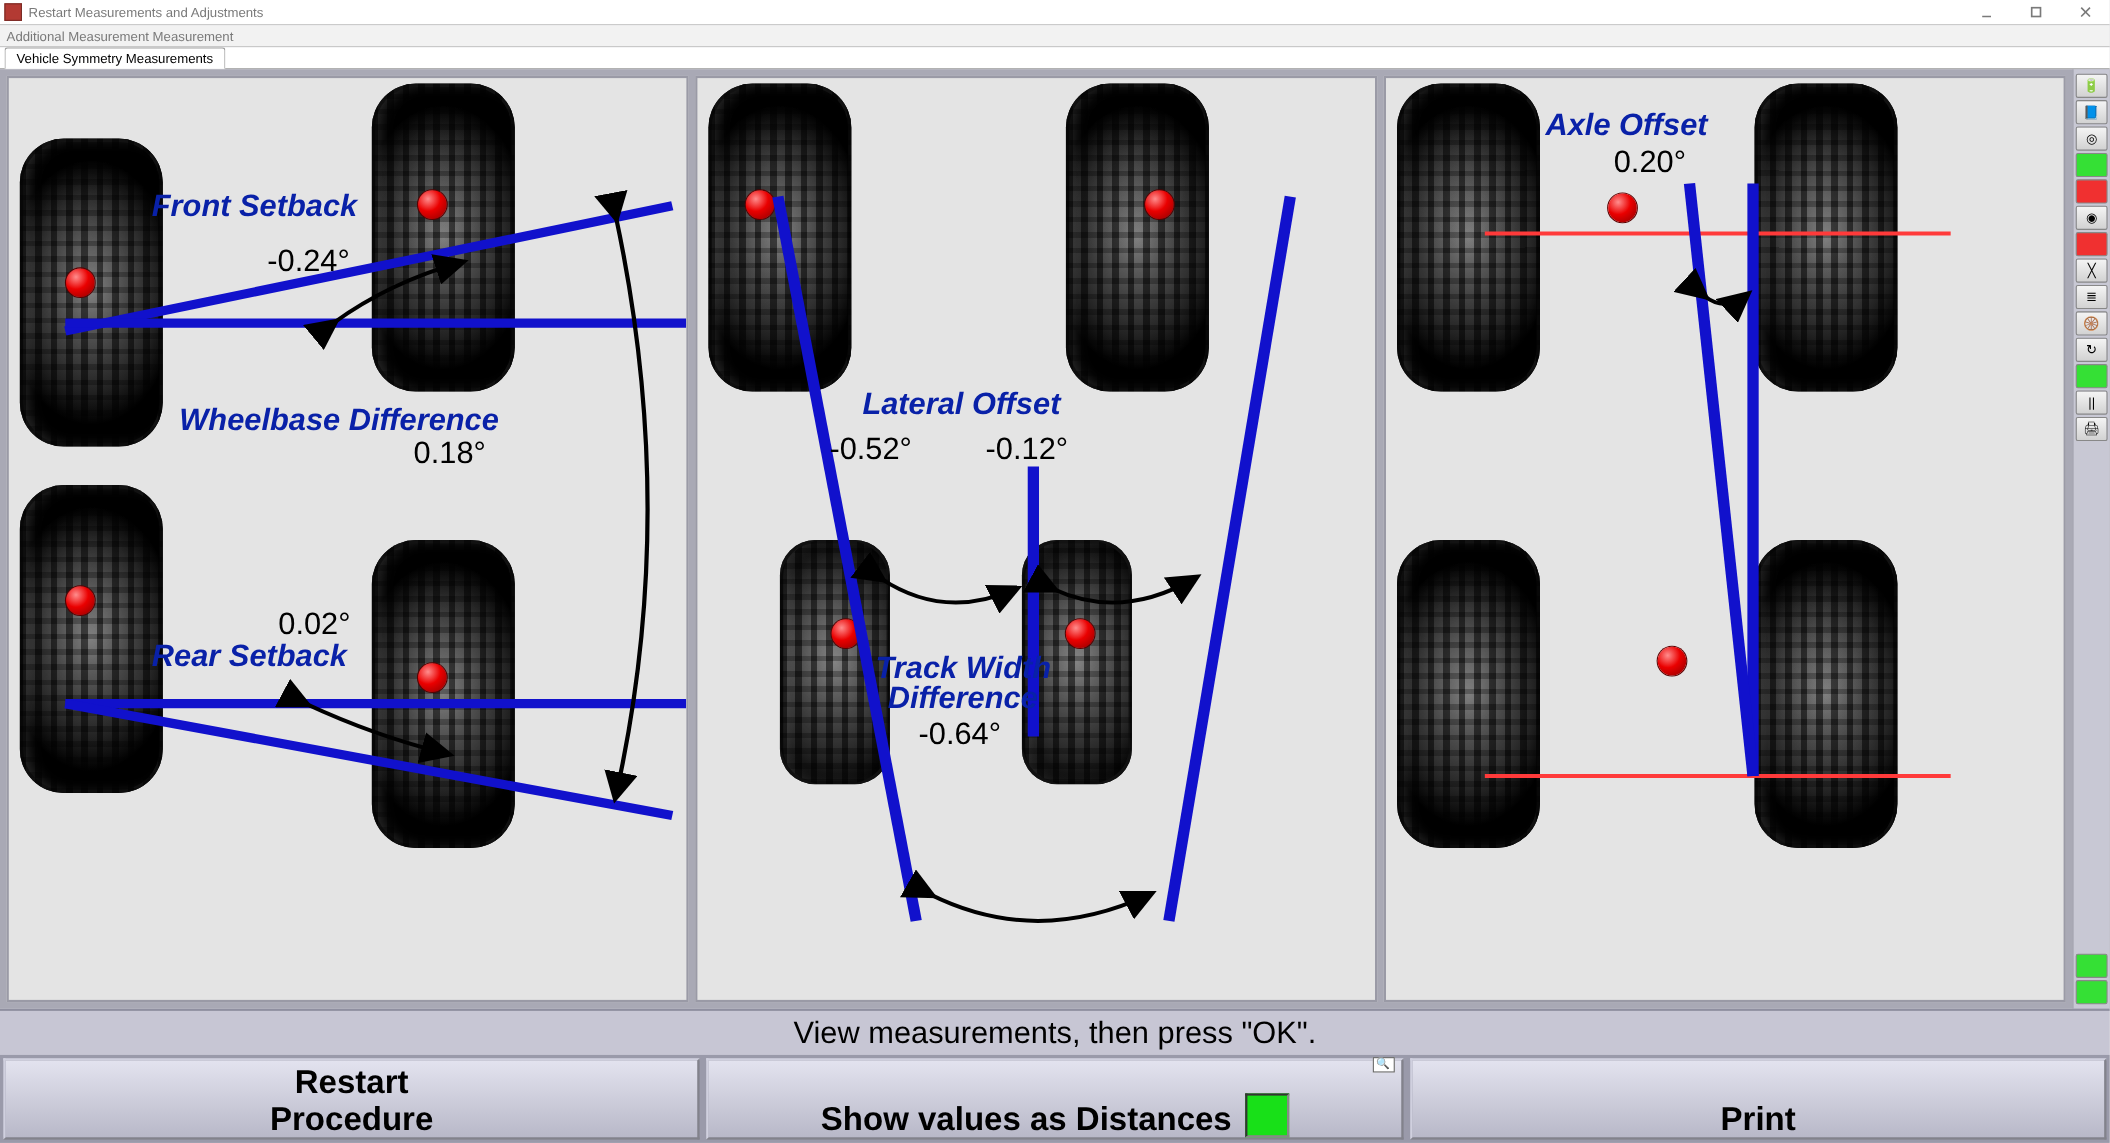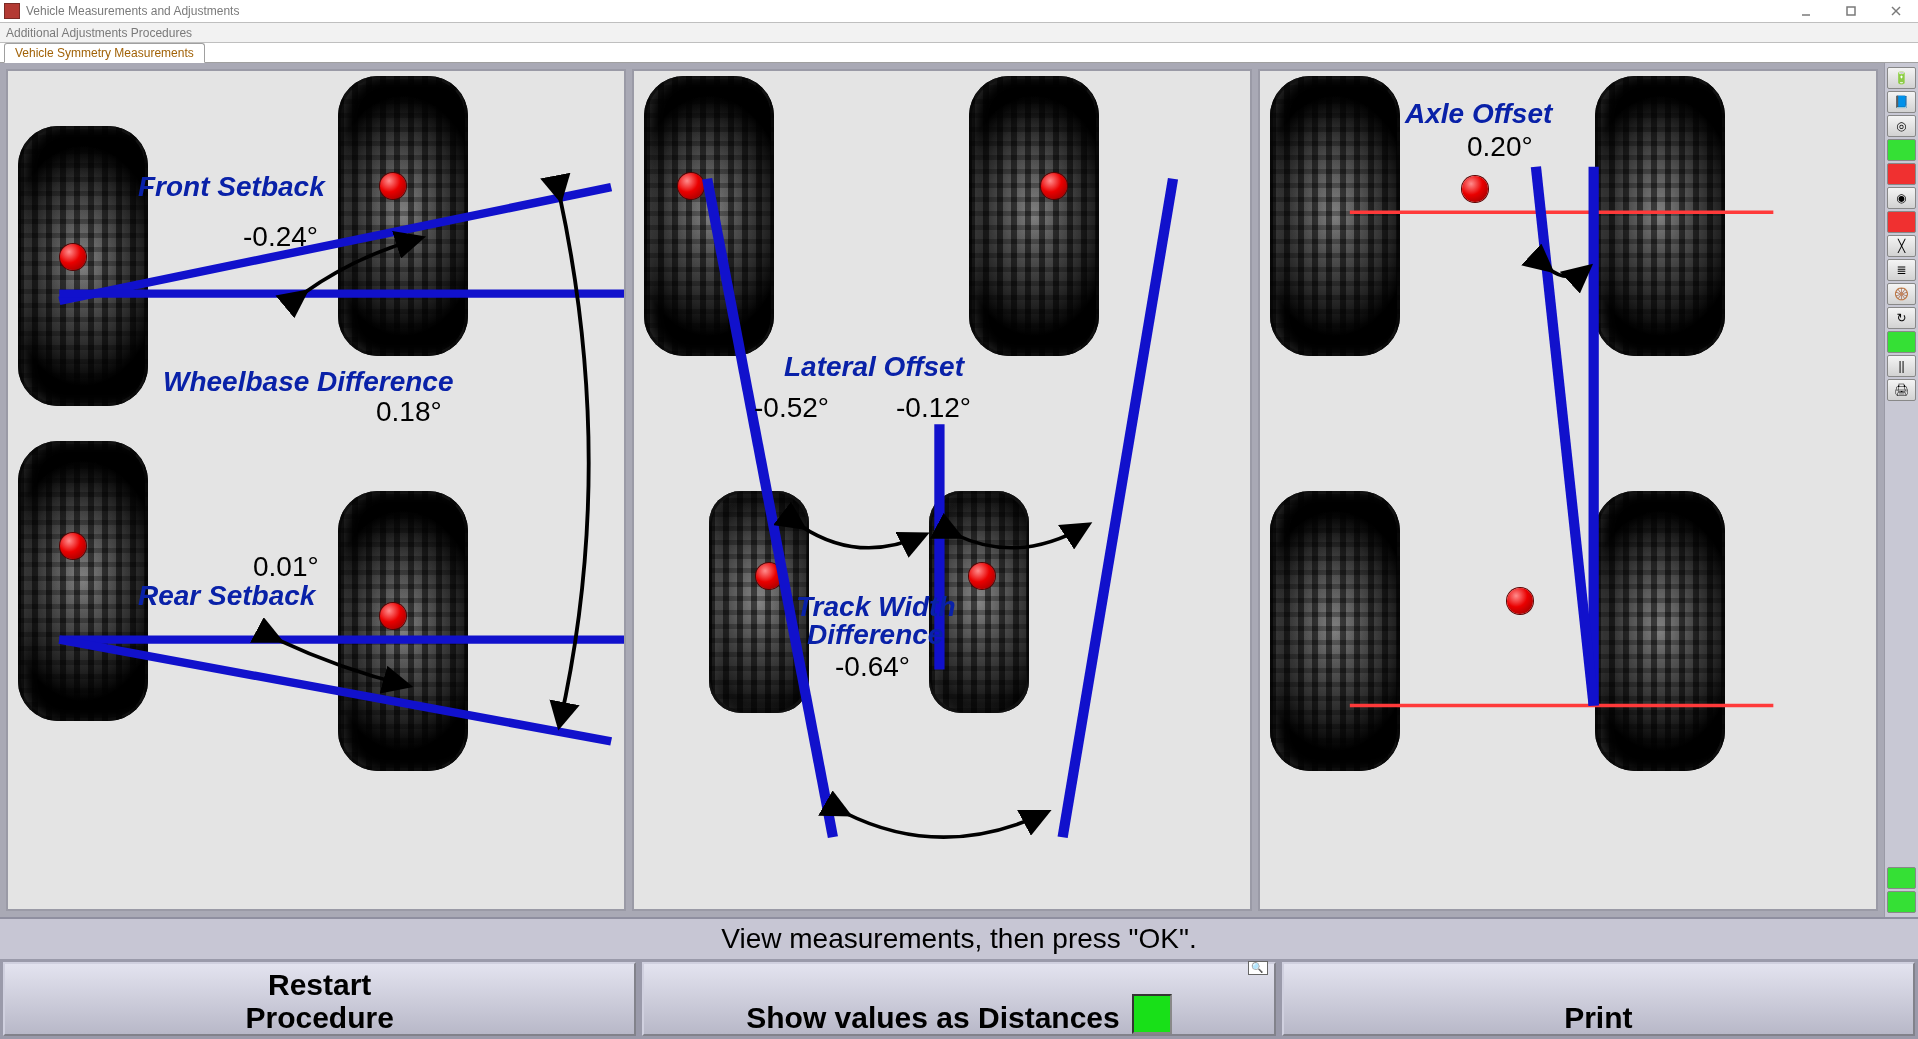--- a/index.html
+++ b/index.html
@@ -22,21 +22,21 @@
     color:#7a7a7a; font-size:13px;
   }
   .titlebar .win-btn svg { stroke:#7a7a7a; }
 
   .menubar {
     height:20px; background:#f2f2f2; border-bottom:1px solid #bfbfbf;
     font-size:12px; color:#7a7a7a; display:flex; align-items:center; padding-left:6px;
   }
   .tabbar {
     height:20px; background:#fff; border-bottom:1px solid #a0a0a0;
-    font-size:12px; color:#a16207; display:flex; align-items:flex-end; padding-left:4px;
+    font-size:12px; color:#000000; display:flex; align-items:flex-end; padding-left:4px;
   }
   .tabbar .tab {
     padding:2px 10px; border:1px solid #a0a0a0; border-bottom:1px solid #fff;
     background:#fff; position:relative; top:1px; border-radius:3px 3px 0 0;
   }
 
   
   .workarea {
     flex:1; display:flex; background:#a9a9b5; min-height:0;
   }
@@ -120,21 +120,21 @@
   .bb .swatch {
     display:inline-block; width:40px; height:40px; background:#18e018; border:2px inset #888; margin-left:12px;
   }
 
 </style>
 </head>
 <body>
 
 <div class="titlebar">
   <span class="app-icon"></span>
-  <span>Vehicle Measurements and Adjustments</span>
+  <span>Restart Measurements and Adjustments</span>
   <div class="win-controls">
     <div class="win-btn">
         <svg width="12" height="12">
           <line x1="2" y1="10" x2="10" y2="10" stroke-width="1.5"></line>
         </svg>
       </div>
     <div class="win-btn">
         <svg width="12" height="12">
           <rect x="2" y="2" width="8" height="8" fill="none" stroke-width="1.5"></rect>
         </svg>
@@ -142,21 +142,21 @@
     <div class="win-btn">
         <svg width="12" height="12">
           <line x1="2" y1="2" x2="10" y2="10" stroke-width="1.5"></line>
           <line x1="10" y1="2" x2="2" y2="10" stroke-width="1.5"></line>
         </svg>
       </div>
   </div>
 </div>
 
 <div class="menubar">
-  <span>Additional Adjustments Procedures</span>
+  <span>Additional Measurement Measurement</span>
 </div>
 <div class="tabbar">
   <div class="tab"><span>Vehicle Symmetry Measurements</span></div>
 </div>
 
 <div class="workarea">
   <div class="panels">
 
     <div class="panel">
 
@@ -189,21 +189,21 @@
 
         <path d="M210,475 Q260,500 310,513" fill="none" stroke="#000" stroke-width="3" marker-end="url(#arr)" marker-start="url(#arr)"></path>
 
         <path d="M430,105 Q475,330 430,545" fill="none" stroke="#000" stroke-width="3" marker-end="url(#arr)" marker-start="url(#arr)"></path>
       </svg>
 
       <div class="lbl-title" style="left:130px; top:100px;">Front Setback</div>
       <div class="lbl-val" style="left:235px; top:150px;">-0.24°</div>
       <div class="lbl-title" style="left:155px; top:295px;">Wheelbase Difference</div>
       <div class="lbl-val" style="left:368px; top:325px;">0.18°</div>
-      <div class="lbl-val" style="left:245px; top:480px;">0.01°</div>
+      <div class="lbl-val" style="left:245px; top:480px;">0.02°</div>
       <div class="lbl-title" style="left:130px; top:509px;">Rear Setback</div>
     </div>
 
     <div class="panel">
 
       <div class="tire" style="left:10px;  top:5px;"></div>
       <div class="tire" style="left:335px; top:5px;"></div>
 
       <div class="tire small" style="left:75px;  top:420px;"></div>
       <div class="tire small" style="left:295px; top:420px;"></div>

